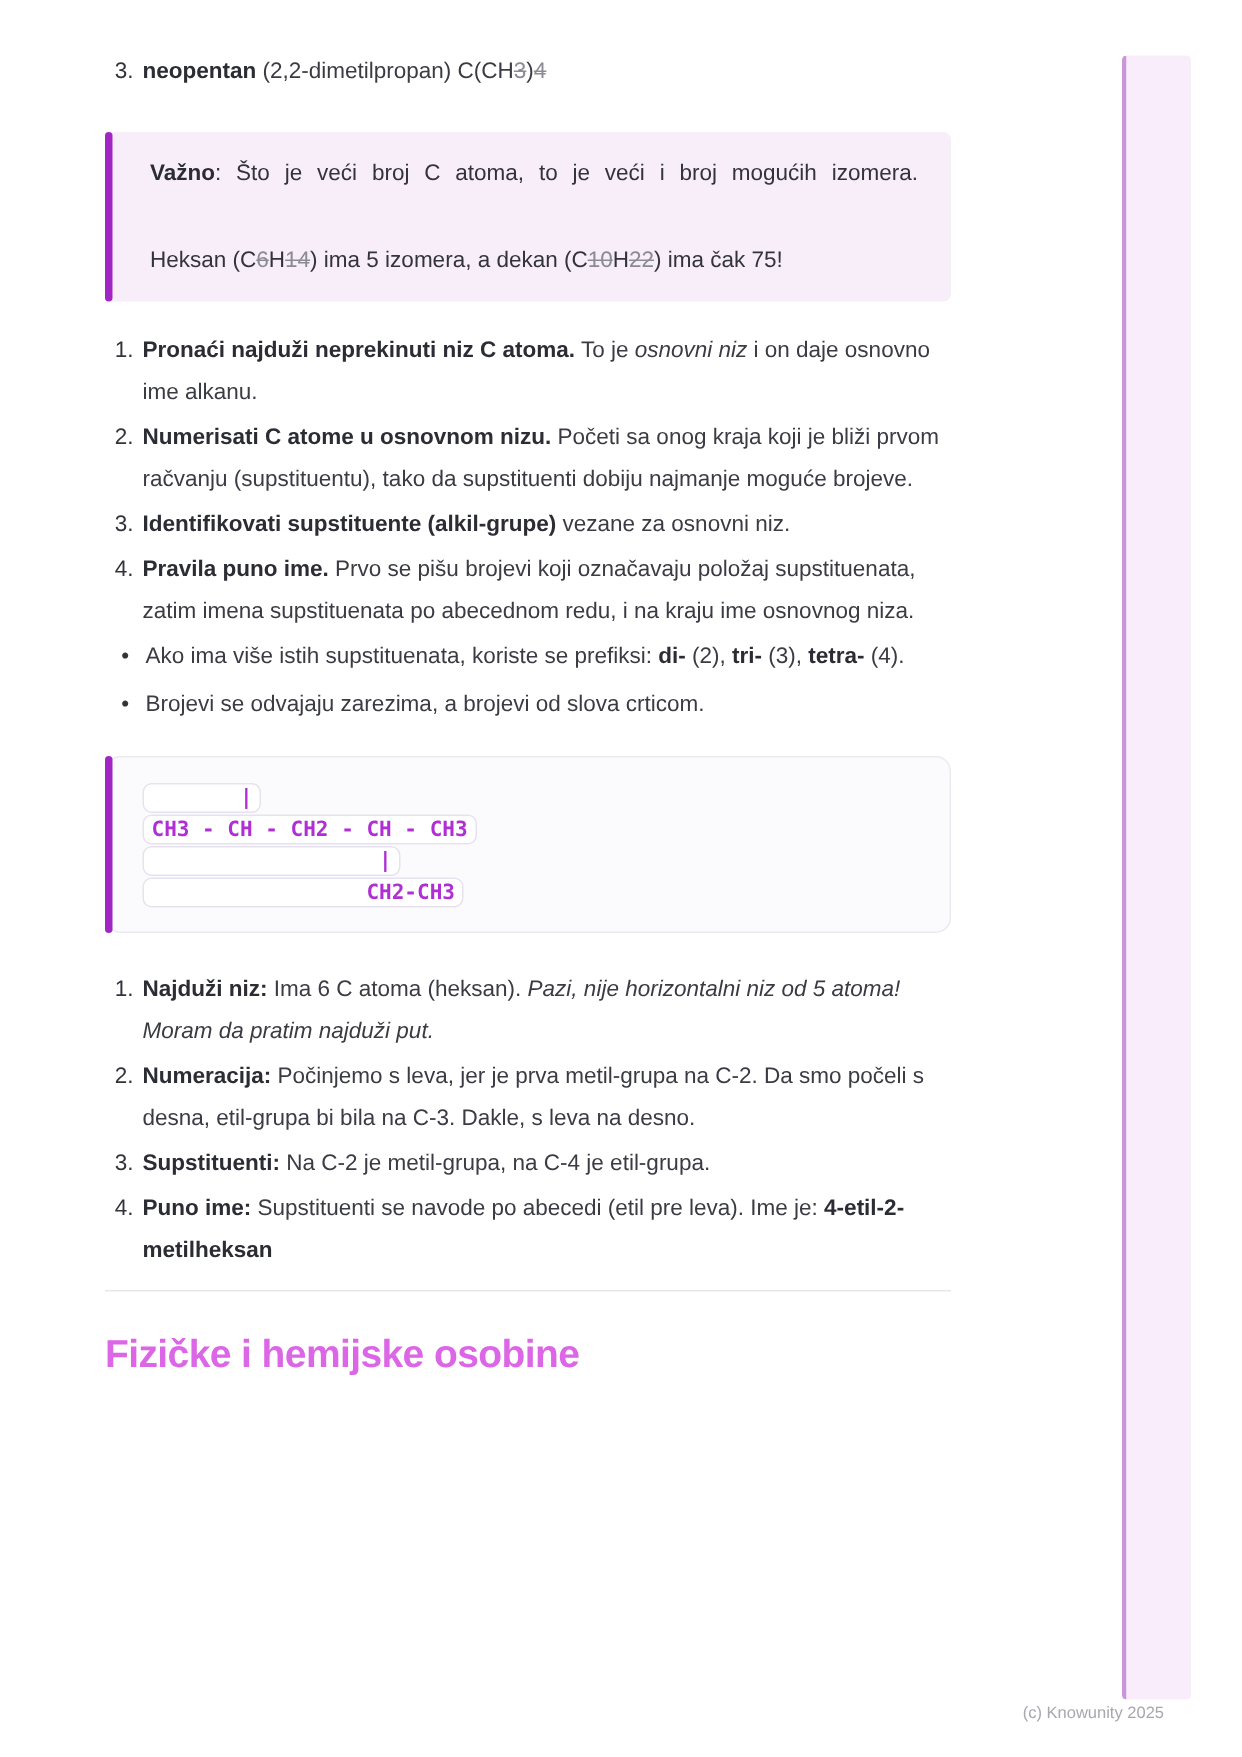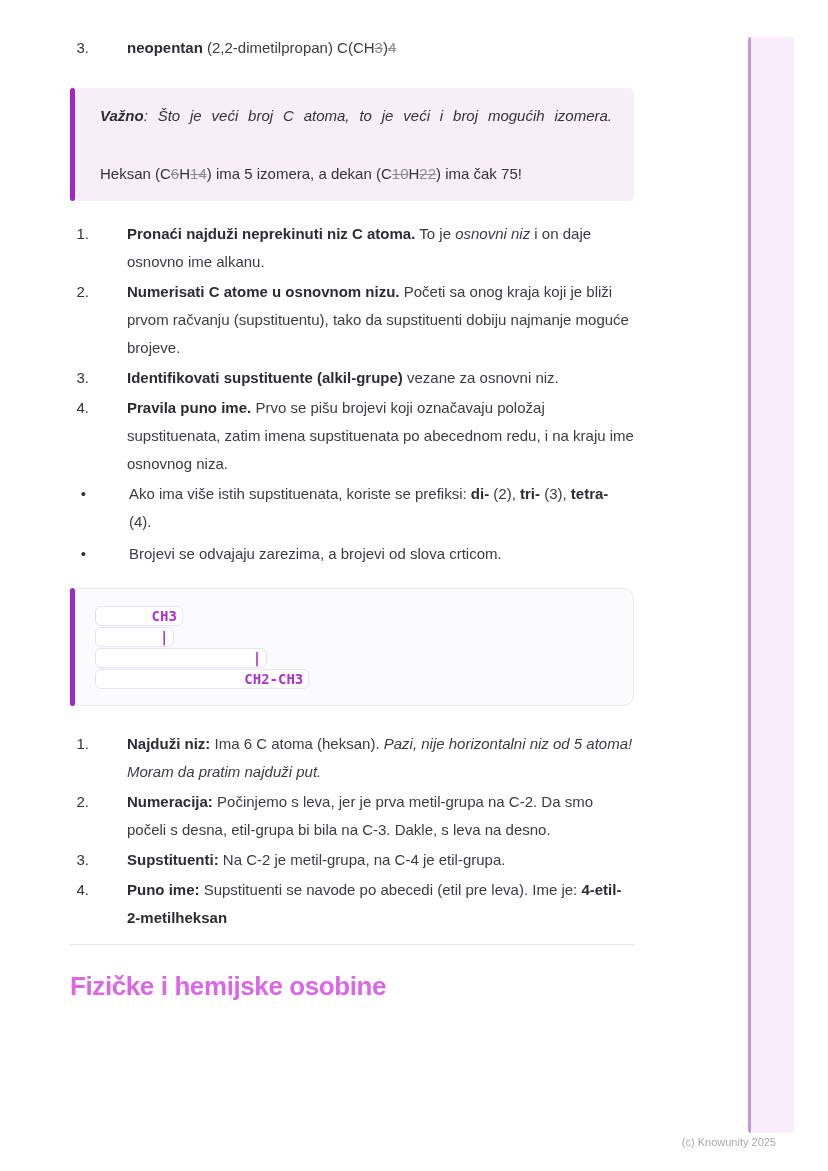--- a/index.html
+++ b/index.html
@@ -15,34 +15,34 @@
   .stripe{
     position:absolute;left:748px;top:37px;width:43px;height:1096px;
     background:#f9edfb;border-left:3px solid #c996d8;border-radius:3px;
     z-index:1;
   }
   .content{position:absolute;left:70px;top:37px;width:564px;z-index:2;}
 
   
   .li{display:flex;font-size:15px;line-height:28px;margin-bottom:2px;}
   .num{flex:0 0 25px;box-sizing:border-box;text-align:right;padding-right:6px;color:#33333c;}
-  .li-body{flex:1;margin-left:32px;}
+  .li-body{flex:1;}
   b,.b{font-weight:700;color:#2c2c35;}
   i{color:#3b3b44;}
   .strike{color:#8b8b95;text-decoration:line-through;}
 
   .intro .li-body, .intro{line-height:22px;margin-bottom:0;}
 
   
   .callout{
     position:relative;margin-top:29px;background:#f8eefa;border-radius:5px;
     padding:13px 22px 13px 30px;font-size:15px;line-height:29px;color:#33333c;
   }
   .callout .bar{position:absolute;left:0;top:0;bottom:0;width:5px;background:#a226c3;border-radius:4px;}
-  .jline{display:inline-block;width:100%;text-align:justify;font-style:italic;}
+  .jline{display:inline-block;width:100%;text-align:justify;}
   .jline::after{content:"";display:inline-block;width:100%;height:0;}
   .callout p{margin:0;}
 
   h2{margin:30px 0 0 0;font-size:21px;line-height:26px;font-weight:700;color:#da74e2;letter-spacing:-0.2px;}
   h1{margin:26px 0 0 0;font-size:26px;line-height:30px;font-weight:700;color:#dc67e6;letter-spacing:-0.4px;}
 
   .olist{margin-top:19px;}
   .olist2{margin-top:24px;}
   .bullets{margin-top:0;}
   .bullet-row{display:flex;font-size:15px;line-height:28px;margin-bottom:4px;}
@@ -122,22 +122,22 @@
         <div class="bullet-row">
           <span class="bul">•</span>
           <span class="li-body"><span>Brojevi se odvajaju zarezima, a brojevi od slova crticom.</span></span>
         </div>
       </div>
     </div>
 
 
     <div class="codeblock">
       <div class="bar"></div>
-      <div class="code-line"><span class="pill">      CH3</span></div>
       <div class="code-line"><span class="pill">       |</span></div>
+      <div class="code-line"><span class="pill">CH3 - CH - CH2 - CH - CH3</span></div>
       <div class="code-line"><span class="pill">                  |</span></div>
       <div class="code-line"><span class="pill">                 CH2-CH3</span></div>
     </div>
 
     <div class="olist olist2">
 
       <div class="li">
         <span class="num">1.</span>
         <span class="li-body"><b>Najduži niz:</b><span> Ima 6 C atoma (heksan). </span><i>Pazi, nije horizontalni niz od 5 atoma! Moram da pratim najduži put.</i></span>
       </div>

